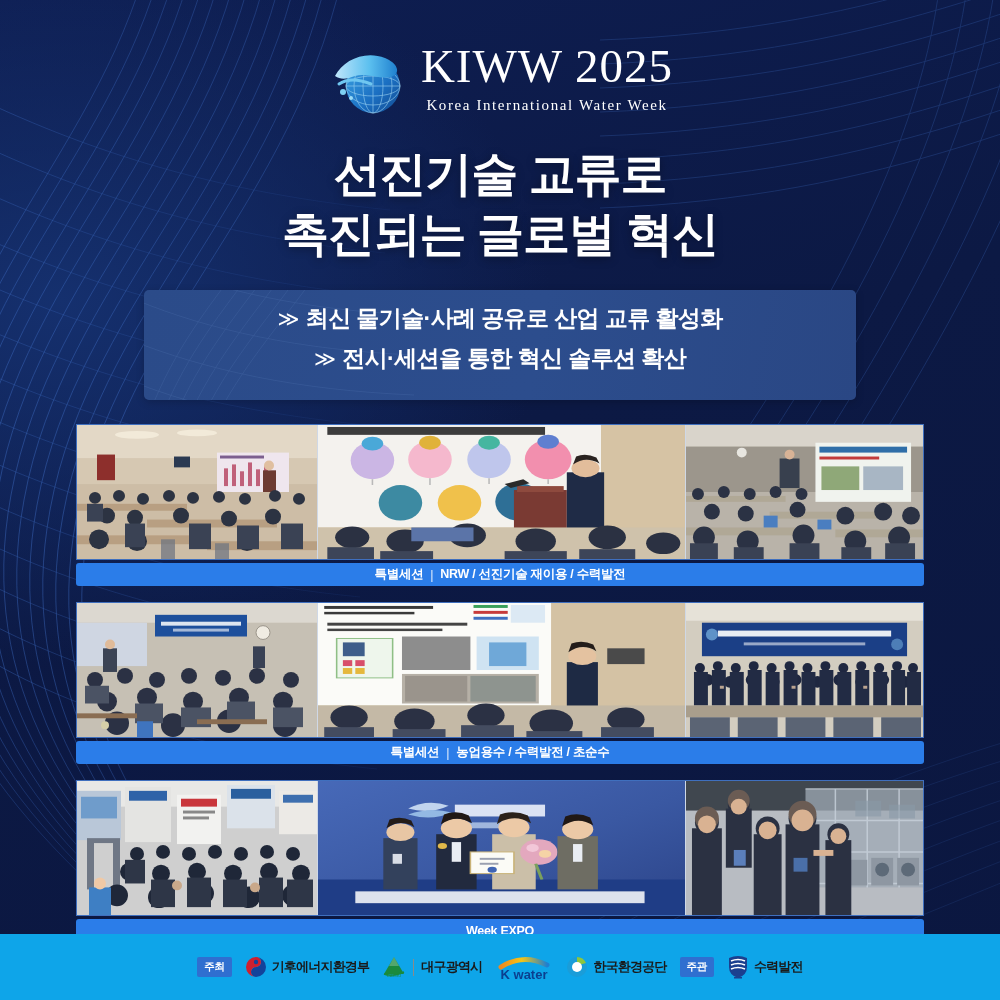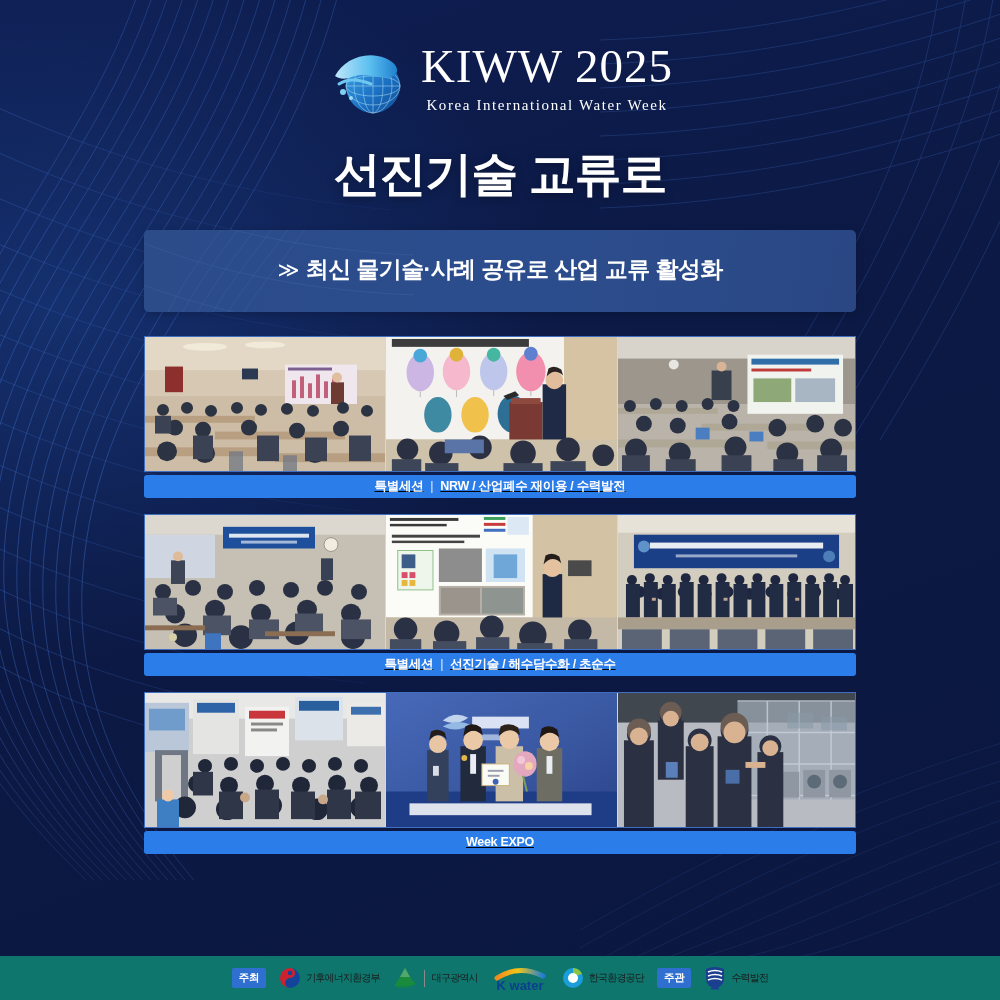--- a/index.html
+++ b/index.html
@@ -59,21 +59,21 @@
     letter-spacing:-1.2px;
     text-shadow:0 2px 10px rgba(0,0,0,.35);
   }
 
   
   .sub-panel {
     position:relative; z-index:3;
     width:712px; margin:26px auto 0;
     background:linear-gradient(100deg,#2b4b89 0%,#2c4d8d 55%,#2a4784 100%);
     border-radius:5px;
-    padding:20px 0 22px;
+    padding:9px 0 22px;
     text-align:center;
     overflow:hidden;
     box-shadow:0 2px 8px rgba(0,0,0,.2);
   }
   .sub-panel .panel-mesh {
     position:absolute; left:-60px; top:-70px; width:330px; height:300px;
     opacity:.35; pointer-events:none;
   }
   .sub-line {
     position:relative;
@@ -81,50 +81,50 @@
     font-size:23px;
     font-weight:bold;
     letter-spacing:-0.6px;
     line-height:1.72;
     white-space:nowrap;
   }
   .chev { margin-right:7px; font-weight:normal; font-size:21px; }
 
   
   .rows { position:relative; z-index:3; margin-top:24px; }
-  .prow { width:712px; margin:16px auto 16px;text-decoration:underline; }
+  .prow { width:848px; margin:16px auto 16px; }
   .pimgs { display:flex; height:136px; border:1px solid #3f6fbe; }
   .pimg { position:relative; overflow:hidden; background:#22314b; }
   .pimg + .pimg { border-left:1px solid #cfd8e6; }
   .cap {
     height:23px; margin-top:3px;
     background:#2b7de9;
     border-radius:3px;
     color:#ffffff;
     font-size:12.5px; font-weight:bold;
     letter-spacing:-0.3px;
     display:flex; align-items:center; justify-content:center;
   }
   .cap-sep { margin:0 7px; opacity:.85; font-weight:normal; }
 
   
   .footer {
     position:absolute; z-index:5; left:0; right:0; bottom:0;
-    height:44px; background:#0f766e;
+    height:66px; background:#0ea5e9;
     display:flex; align-items:center; justify-content:center;
     gap:13px;
   }
   .badge {
     background:#2f6fd0; color:#fff;
     font-size:10.5px; font-weight:bold;
     padding:3px 7px; border-radius:2px;
     letter-spacing:-0.3px;
   }
   .sp { display:flex; align-items:center; gap:5px; }
-  .sp-name { font-size:10px; font-weight:normal; color:#1a1a1a; letter-spacing:-0.8px; white-space:nowrap; }
+  .sp-name { font-size:13px; font-weight:bold; color:#1a1a1a; letter-spacing:-0.8px; white-space:nowrap; }
   .divider-bar { width:1px; height:17px; background:#8a8a8a; margin:0 2px; }
 </style>
 </head>
 <body>
 
 <div class="bg-wrap">
   <div class="bg-base"></div>
 
   <svg class="mesh mesh-left" viewBox="0 0 560 940" preserveAspectRatio="none">
     <defs>
@@ -231,40 +231,44 @@
     </svg>
   </div>
   <div class="logo-text">
     <div class="kiww-main">KIWW 2025</div>
     <div class="kiww-sub">Korea International Water Week</div>
   </div>
 </div>
 
 <div class="title-block">
   <div class="title-line">선진기술 교류로</div>
+  <div class="title-line">촉진되는 글로벌 혁신</div>
 </div>
 
 <div class="sub-panel">
   <svg class="panel-mesh" viewBox="0 0 330 300" preserveAspectRatio="none">
     <g fill="none" stroke="#7ea3dd" stroke-width=".8" opacity=".45">
       <path d="M200,-20 C150,70 60,130 40,300"></path>
       <path d="M215,-20 C165,75 72,135 52,300"></path>
       <path d="M230,-20 C180,80 84,140 64,300"></path>
       <path d="M245,-20 C195,85 96,145 76,300"></path>
       <path d="M260,-20 C210,90 108,150 88,300"></path>
       <path d="M275,-20 C225,95 120,155 100,300"></path>
       <path d="M60,40 C130,70 220,90 330,95"></path>
       <path d="M52,80 C125,110 215,130 330,135"></path>
       <path d="M46,120 C122,150 212,170 330,175"></path>
       <path d="M44,160 C120,190 210,210 330,215"></path>
       <path d="M46,200 C120,230 210,250 330,255"></path>
     </g>
   </svg>
   <div class="sub-line">
     <span class="chev">≫</span><span>최신 물기술·사례 공유로 산업 교류 활성화</span>
+  </div>
+  <div class="sub-line">
+    <span class="chev">≫</span><span>전시·세션을 통한 혁신 솔루션 확산</span>
   </div>
 </div>
 
 <div class="rows">
 
   <div class="prow">
     <div class="pimgs">
       <div class="pimg" style="flex:0 0 240px">
         <svg viewBox="0 0 240 136" preserveAspectRatio="none" width="100%" height="100%">
           <rect width="240" height="136" fill="#cdbda6"></rect>
@@ -418,21 +422,21 @@
             <rect x="200" y="120" width="30" height="16"></rect>
           </g>
           <rect x="78" y="92" width="14" height="12" fill="#4a7ec0"></rect>
           <rect x="132" y="96" width="14" height="10" fill="#4a7ec0"></rect>
         </svg>
       </div>
     </div>
     <div class="cap">
       <span>특별세션</span>
       <span class="cap-sep">|</span>
-      <span>NRW / 산업폐수 재이용 / 수력발전</span>
+      <span>NRW / 선진기술 재이용 / 수력발전</span>
     </div>
   </div>
 
   <div class="prow">
     <div class="pimgs">
       <div class="pimg" style="flex:0 0 240px">
         <svg viewBox="0 0 240 136" preserveAspectRatio="none" width="100%" height="100%">
           <rect width="240" height="136" fill="#c6c0b4"></rect>
           <rect y="0" width="240" height="20" fill="#dcd8d0"></rect>
           <rect x="0" y="20" width="70" height="44" fill="#cfd6e2"></rect>
@@ -589,21 +593,21 @@
             <rect x="100" y="116" width="40" height="20"></rect>
               <rect x="148" y="116" width="40" height="20"></rect>
             <rect x="196" y="116" width="40" height="20"></rect>
           </g>
         </svg>
       </div>
     </div>
     <div class="cap">
       <span>특별세션</span>
       <span class="cap-sep">|</span>
-      <span>선진기술 / 해수담수화 / 초순수</span>
+      <span>농업용수 / 수력발전 / 초순수</span>
     </div>
   </div>
 
   <div class="prow">
     <div class="pimgs">
       <div class="pimg" style="flex:0 0 240px">
         <svg viewBox="0 0 240 136" preserveAspectRatio="none" width="100%" height="100%">
           <rect width="240" height="136" fill="#cfcfcf"></rect>
           <rect y="0" width="240" height="26" fill="#e8e8e6"></rect>
           <rect x="0" y="10" width="44" height="50" fill="#b9c7d8"></rect>

